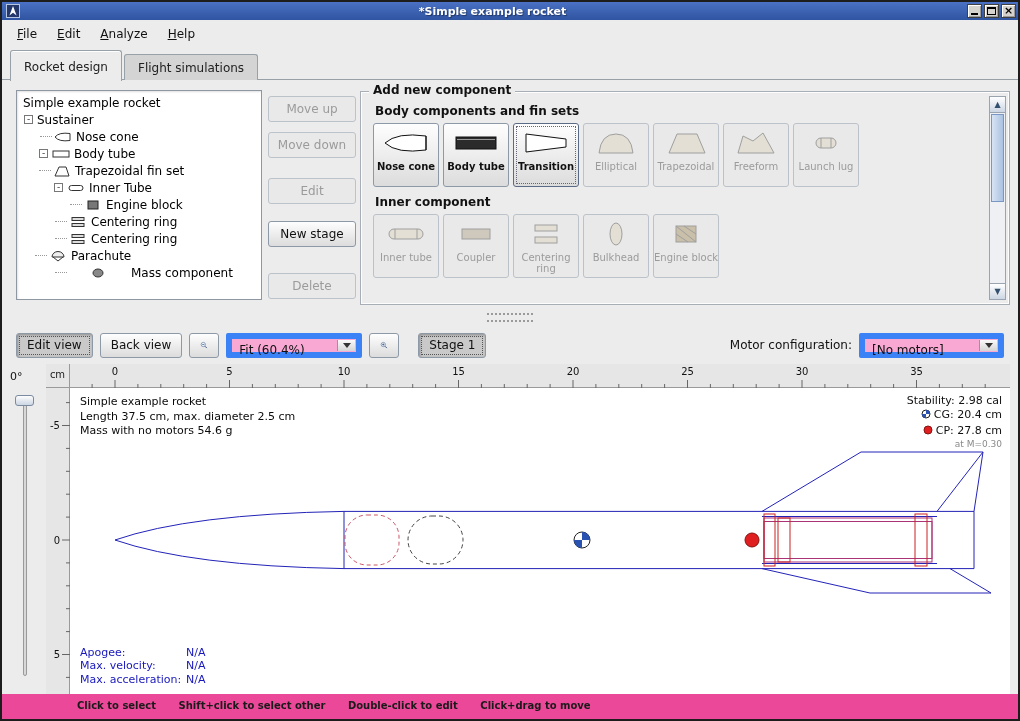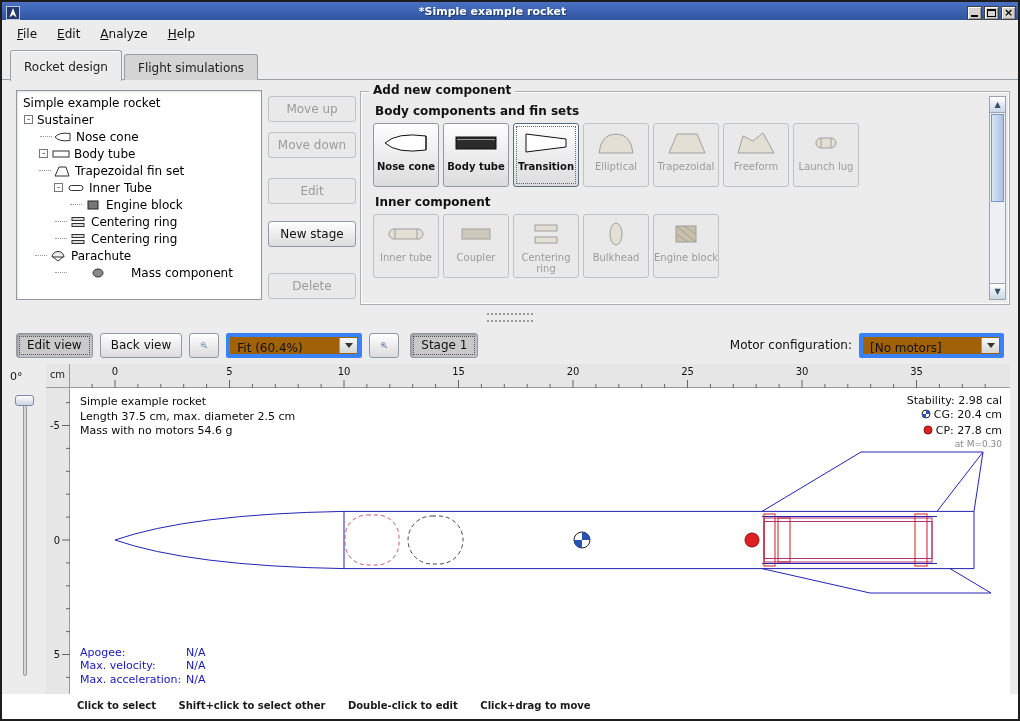--- a/index.html
+++ b/index.html
@@ -4,21 +4,21 @@
 <style>
   *{margin:0;padding:0;box-sizing:border-box}
   html,body{width:1020px;height:721px;overflow:hidden;background:#888;
     font-family:"DejaVu Sans","Liberation Sans",sans-serif;font-size:12px;color:#111}
   .window{position:absolute;left:0;top:0;width:1020px;height:721px;
     border:2px solid #1d1d1d;background:#ececec;overflow:hidden}
 
   
   .titlebar{position:absolute;left:0;top:0;right:0;height:18px;
     background:linear-gradient(to bottom,var(--titlebar-blue,#4a71c4),#2f54a0);
-    display:flex;align-items:flex-end;padding:0 2px}
+    display:flex;align-items:center;padding:0 2px}
   .titlebar .win-icon{width:14px;height:14px;margin-left:2px;flex:0 0 auto}
   .titlebar .title{flex:1;text-align:center;color:#fff;font-weight:bold;font-size:11px;
     line-height:17px;text-shadow:1px 1px 1px rgba(0,0,0,.4);overflow:hidden;white-space:nowrap}
   .tb-btn{width:15px;height:14px;margin-left:2px;background:#d6d3ce;border:1px solid #404040;
     box-shadow:inset 1px 1px 0 #fff,inset -1px -1px 0 #9a9a9a;position:relative;flex:0 0 auto;cursor:default}
   .g-min{position:absolute;left:3px;bottom:2px;width:7px;height:2px;background:#000}
   .g-max{position:absolute;left:2px;top:2px;width:9px;height:8px;border:1px solid #000;border-top-width:2px}
   .g-close{position:absolute;left:0;top:0;right:0;bottom:0;font-size:11px;font-weight:bold;
     line-height:12px;text-align:center;color:#000}
 
@@ -86,29 +86,29 @@
     display:flex;flex-direction:column;align-items:center;justify-content:center;gap:5px}
   .grip{width:46px;border-top:2px dotted #9a9a9a}
 
   
   .view-toolbar{position:absolute;left:0;top:326px;right:0;height:34px;background:#ececec;
     display:flex;align-items:center;padding:0 14px;gap:7px}
   .view-toolbar .btn{height:25px;line-height:23px;padding:0 10px}
   .btn.toggled{background:#c9c9c9;box-shadow:inset 1px 1px 3px rgba(0,0,0,.3);
     outline:1px dotted #555;outline-offset:-4px}
   .icon-btn{width:30px;display:flex;align-items:center;justify-content:center}
-  .combo{position:relative;height:25px;background:#a16207;border:4px solid #3b82f6;border-radius:2px;
+  .combo{position:relative;height:25px;background:#f9a8d4;border:6px solid #3b82f6;border-radius:2px;
     font-size:12px;padding:4px 24px 0 7px;white-space:nowrap;cursor:default}
   .combo-arrow{position:absolute;right:1px;top:1px;bottom:1px;width:18px;
     background:linear-gradient(#fafafa,#d5d5d5);border-left:1px solid #8e99a8;
     display:flex;align-items:center;justify-content:center}
   .tri{width:0;height:0;border-left:4px solid transparent;border-right:4px solid transparent;
     border-top:5px solid #333}
   .zoom-combo{width:136px}
-  .stage-btn{margin-left:4px}
+  .stage-btn{margin-left:12px}
   .motor-group{margin-left:auto;display:flex;align-items:center;gap:7px}
   .motor-combo{width:145px}
 
   
   .canvas-zone{position:absolute;left:0;top:362px;width:1020px;height:330px;background:#ececec}
   .rot-label{position:absolute;left:8px;top:6px;font-size:11px;color:#111}
   .rot-track{position:absolute;left:21px;top:36px;width:4px;height:276px;background:#d8d8d8;
     border:1px solid #9a9a9a;border-radius:2px}
   .rot-handle{position:absolute;left:13px;top:31px;width:19px;height:11px;
     background:linear-gradient(#fdfdfd,#ccd6e4);border:1px solid #7a8aa0;border-radius:3px}
@@ -126,21 +126,21 @@
   .cp-dot{fill:var(--cp-red,#e02020);stroke:#881111}
   .draw-info{position:absolute;left:10px;top:7px;font-size:11px;line-height:1.32;color:#0a0a0a}
   .stab-block{position:absolute;right:8px;top:6px;text-align:right;font-size:11px;line-height:1.3}
   .stab-block .mini{display:inline-block;vertical-align:-1px;margin-right:3px}
   .stab-mach{font-size:9px;color:#8a8a8a}
   .flight-block{position:absolute;left:10px;bottom:8px;font-size:11px;line-height:1.22;
     color:#1717bd}
   .flight-row .fl{display:inline-block;width:106px}
 
   
-  .statusbar{position:absolute;left:0;top:692px;right:0;height:27px;background:#ffffff;
+  .statusbar{position:absolute;left:0;top:692px;right:0;height:27px;background:#ec4899;
     padding:6px 0 0 75px;font-size:10px;font-weight:bold;color:#1a1a1a}
   .statusbar span{margin-right:19px}
 </style>
 </head>
 <body>
 
 <div class="window">
 
   <div class="titlebar">
     <span class="win-icon">

